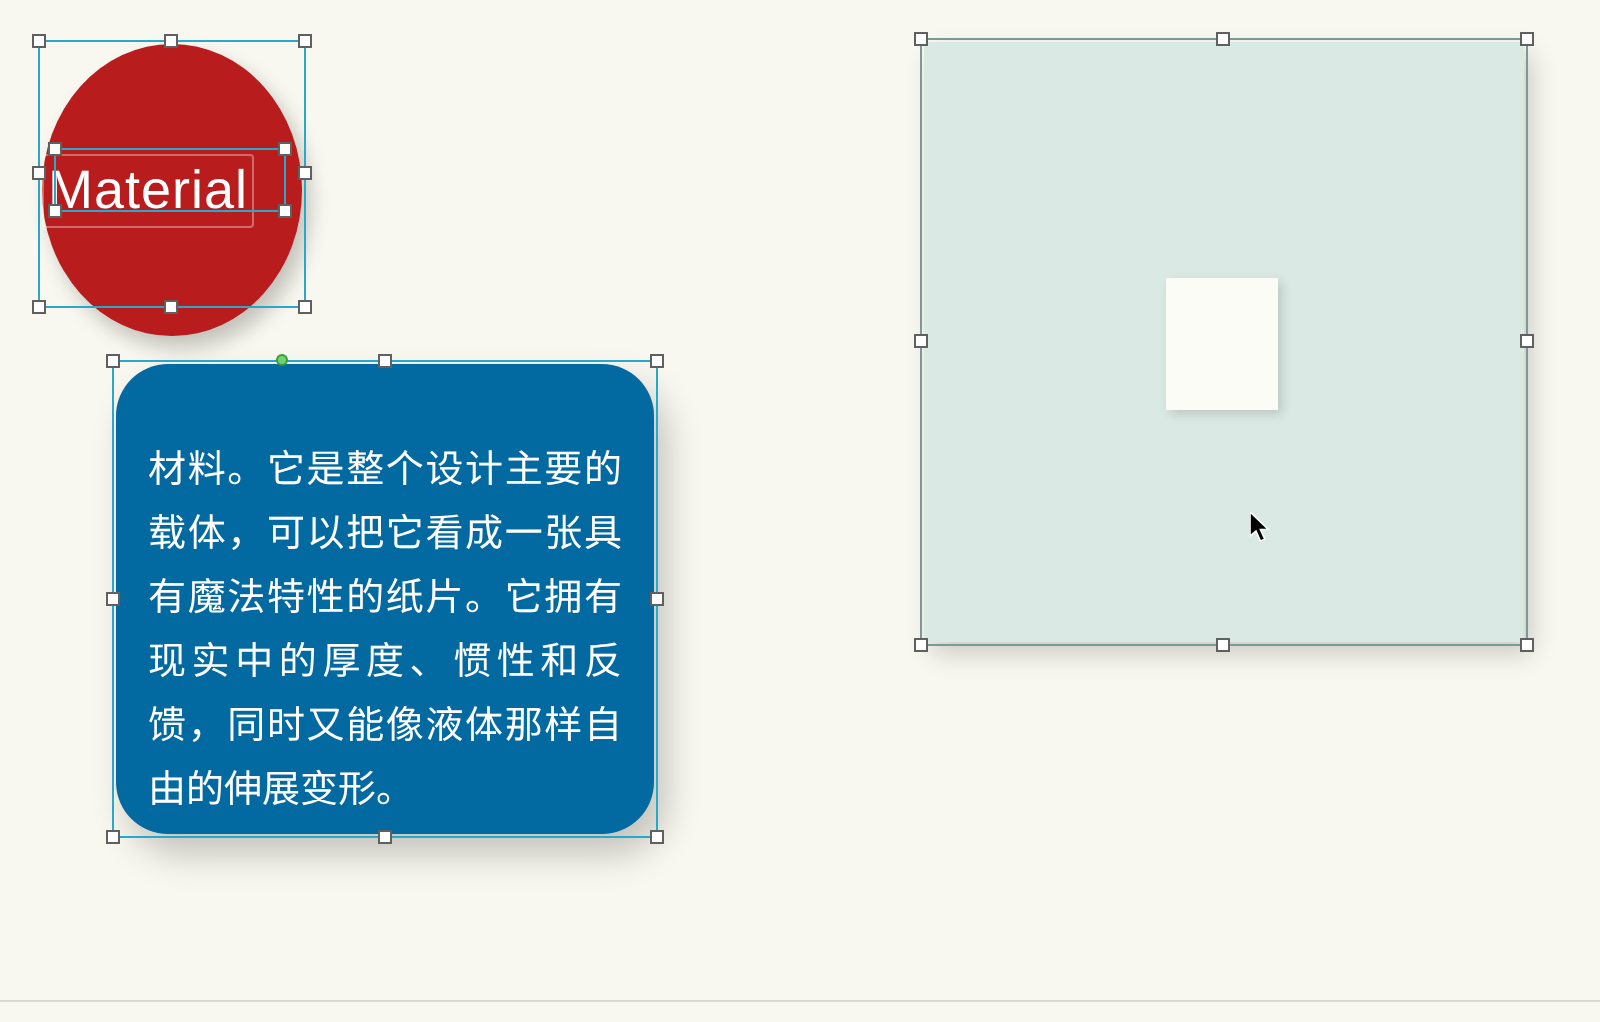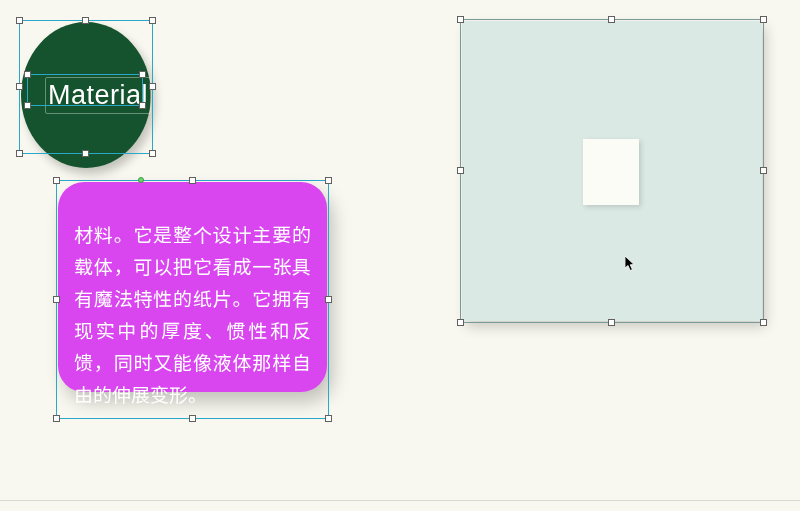--- a/index.html
+++ b/index.html
@@ -11,32 +11,32 @@
     .sel.grey { border:1px solid #7a9a9a; }
     .handle { position:absolute; width:7px; height:7px; background:#fff; border:1px solid #606060; }
     .h-tl{top:-4px;left:-4px}.h-tr{top:-4px;right:-4px}.h-bl{bottom:-4px;left:-4px}.h-br{bottom:-4px;right:-4px}
     .h-t{top:-4px;left:50%;margin-left:-4px}.h-b{bottom:-4px;left:50%;margin-left:-4px}
     .h-l{left:-4px;top:50%;margin-top:-4px}.h-r{right:-4px;top:50%;margin-top:-4px}
 
     .rot-dot{position:absolute;top:-4px;left:30%;width:6px;height:6px;border-radius:50%;background:#6fd46f;border:1px solid #3a9a3a;}
 
     .circle{
       position:absolute;left:21px;top:22px;width:130px;height:146px;
-      border-radius:50%;background:#14532d;
+      border-radius:50%;background:#b91c1c;
       box-shadow:4px 6px 10px rgba(0,0,0,0.22);
-      display:flex;align-items:center;justify-content:flex-end;
+      display:flex;align-items:center;justify-content:flex-start;
     }
     .circle-label{
       color:#fff;font-size:27px;font-weight:400;letter-spacing:0.5px;
       border:1px solid rgba(255,255,255,0.35);padding:2px 2px;border-radius:2px;
     }
 
     .card{
-      position:absolute;left:58px;top:182px;width:269px;height:210px;
-      background:#d946ef;border-radius:26px;
+      position:absolute;left:58px;top:182px;width:269px;height:235px;
+      background:#0369a1;border-radius:26px;
       box-shadow:6px 10px 18px rgba(0,0,0,0.22);
       padding:38px 16px 18px 16px;
     }
     .card-text{
       color:#fff;font-size:19px;line-height:32px;text-align:justify;
     }
 
     .panel{
       position:absolute;left:462px;top:21px;width:300px;height:300px;
       background:#dbe9e4;

